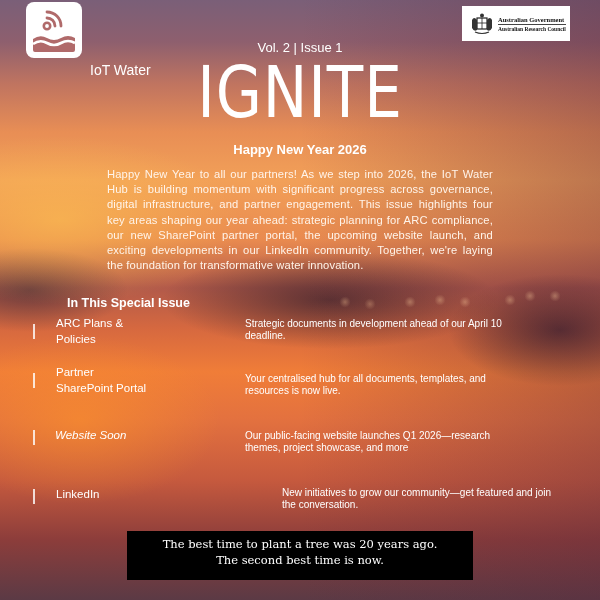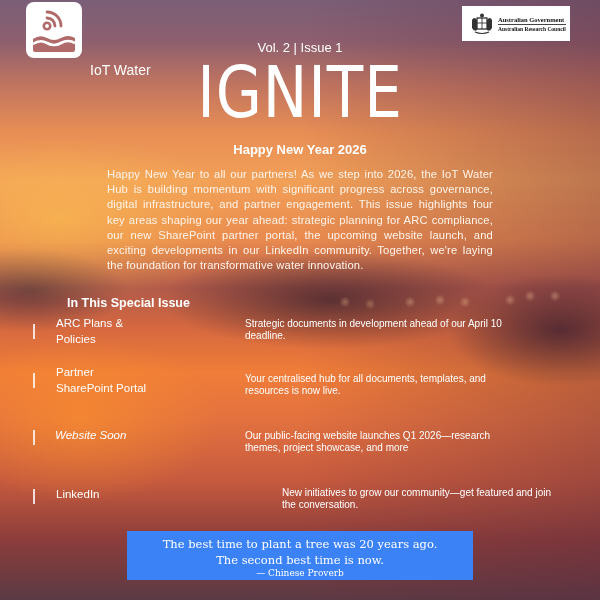--- a/index.html
+++ b/index.html
@@ -96,21 +96,21 @@
   }
   .item .label {
     position: absolute; left: 56px; width: 150px; font-size: 11.5px; line-height: 15.5px; color: #ffffff;
   }
   .item .desc {
     position: absolute; left: 245px; width: 280px; font-size: 10px; line-height: 11.5px; color: #ffffff;
   }
 
   .quote {
     position: absolute; left: 127px; top: 531px; width: 346px; height: 49px;
-    background: #3b82f6; text-align: center; font-family: "DejaVu Serif", serif; color: #ffffff;
+    background: #000000; text-align: center; font-family: "DejaVu Serif", serif; color: #ffffff;
     padding-top: 5px;
   }
   .quote .q1, .quote .q2 { font-size: 11.5px; line-height: 16px; }
   .quote .attr { font-size: 9px; line-height: 11px; }
 </style>
 </head>
 <body>
 
 <div class="right-shade"></div>
 <div class="bokeh-row"></div>
@@ -182,14 +182,13 @@
   <div class="bar" style="top:2px;"></div>
   <div class="label">
     <div>LinkedIn</div>
   </div>
   <div class="desc" style="top:0px;margin-left:37px;">New initiatives to grow our community—get featured and join the conversation.</div>
 </div>
 
 <div class="quote">
   <div class="q1">The best time to plant a tree was 20 years ago.</div>
   <div class="q2">The second best time is now.</div>
-  <div class="attr">— Chinese Proverb</div>
 </div>
 
 </body></html>

